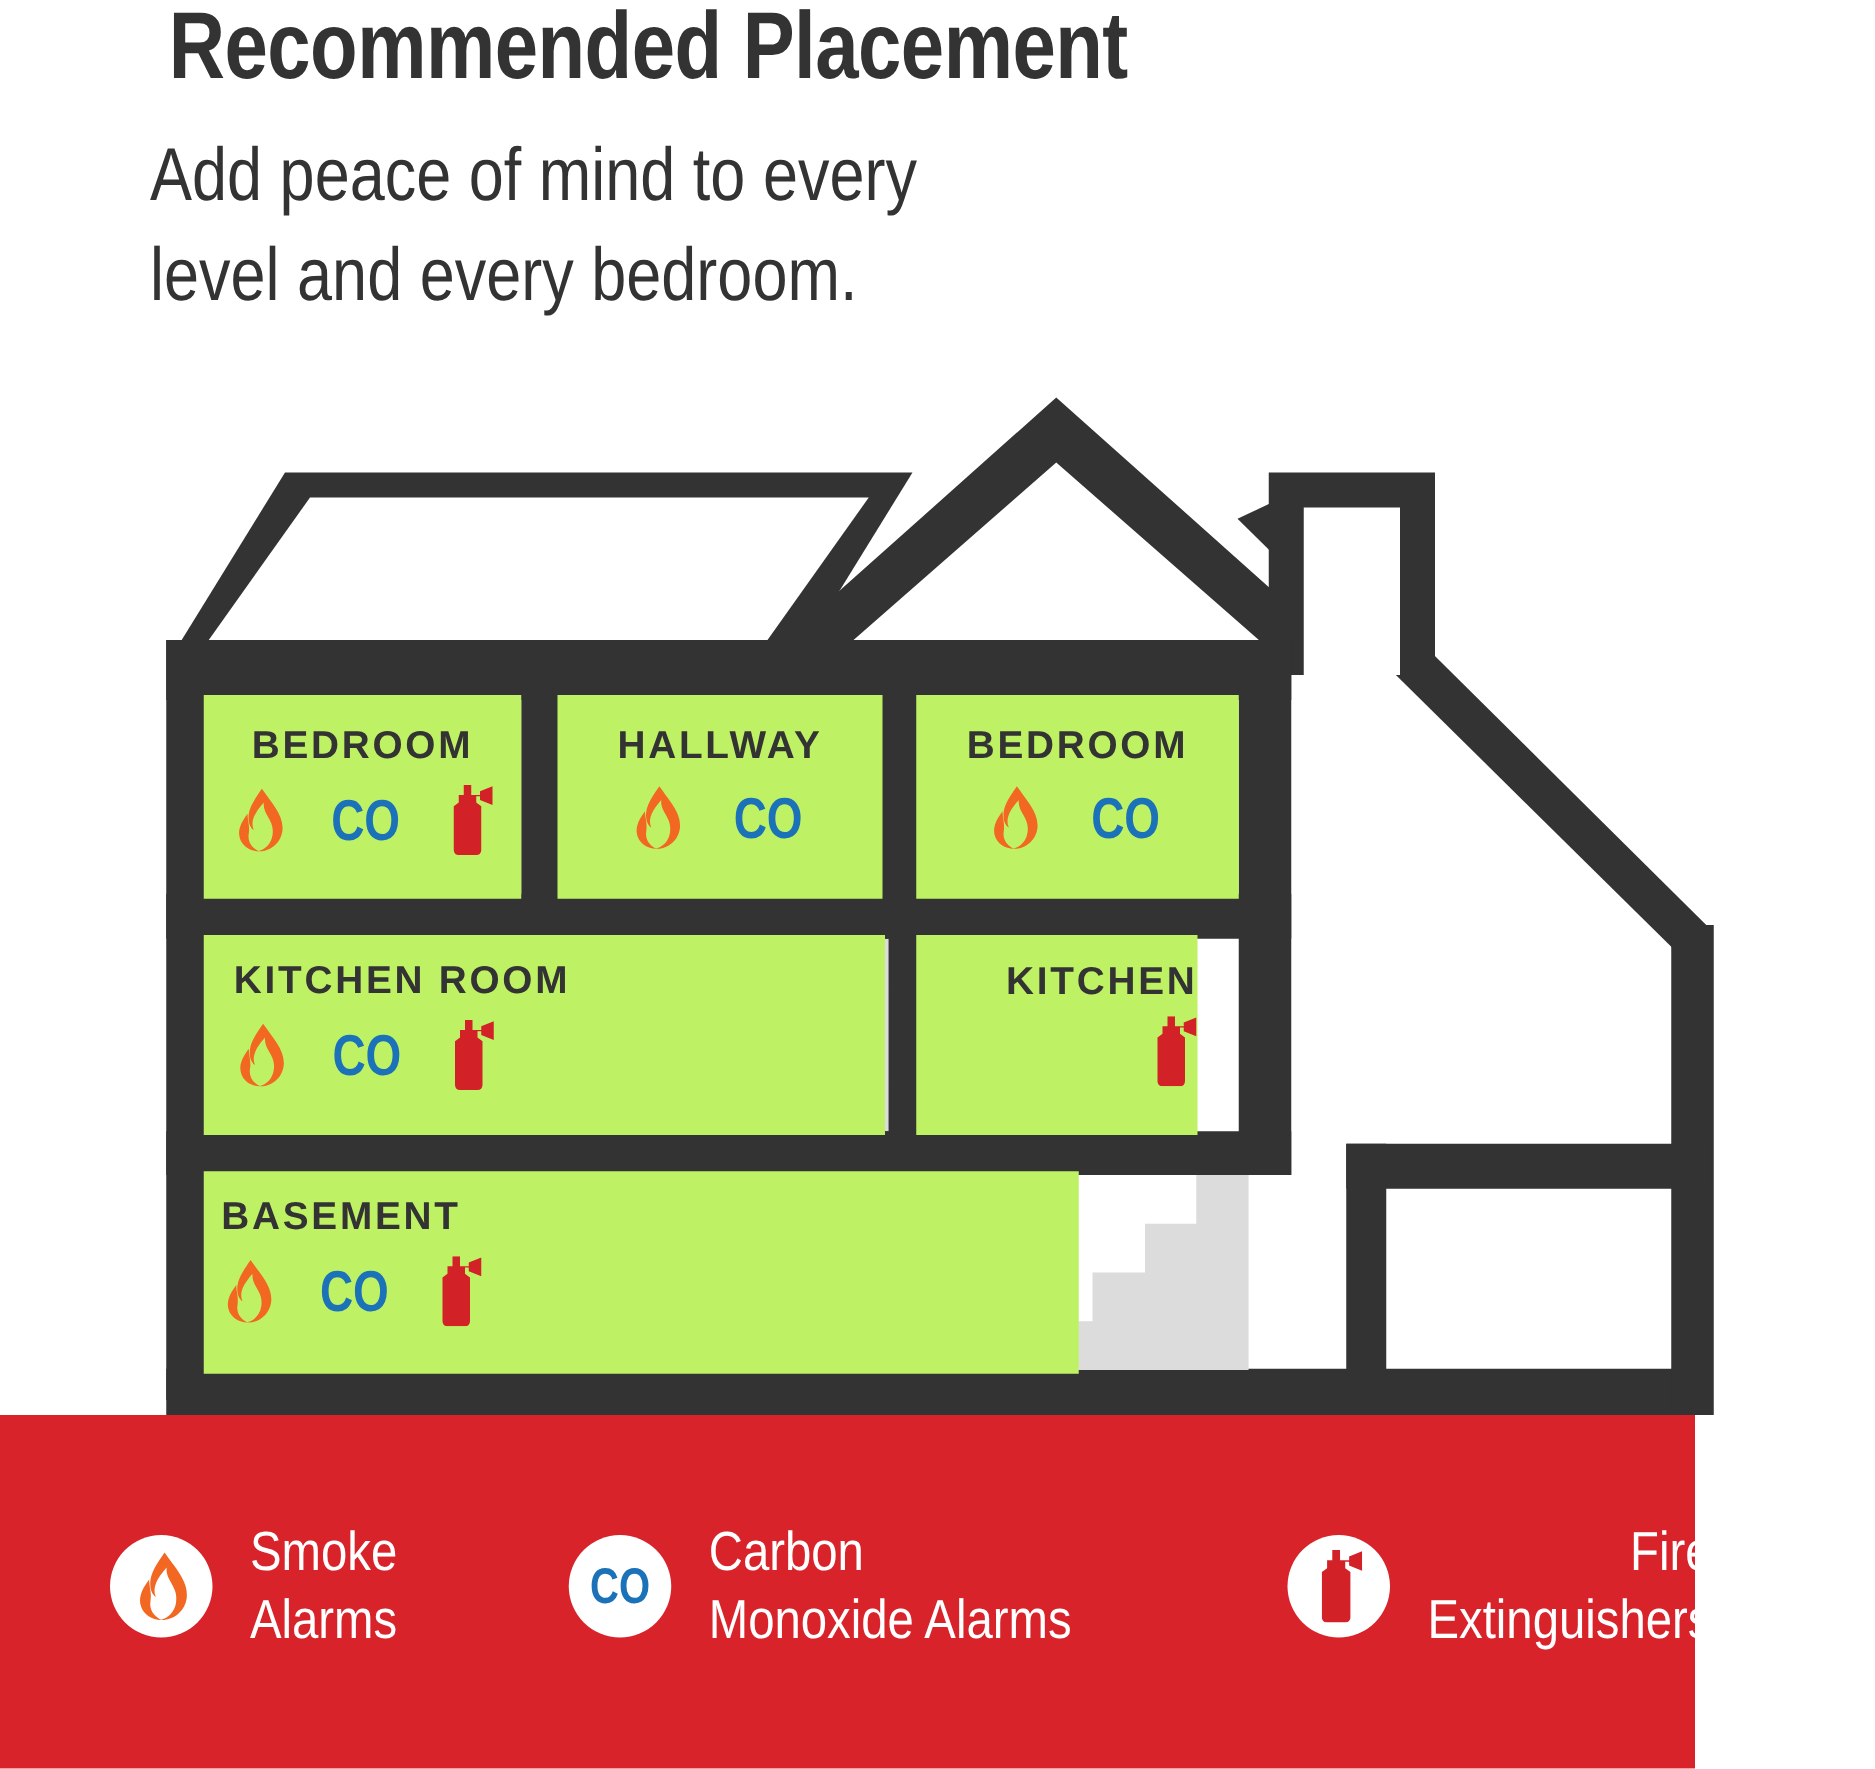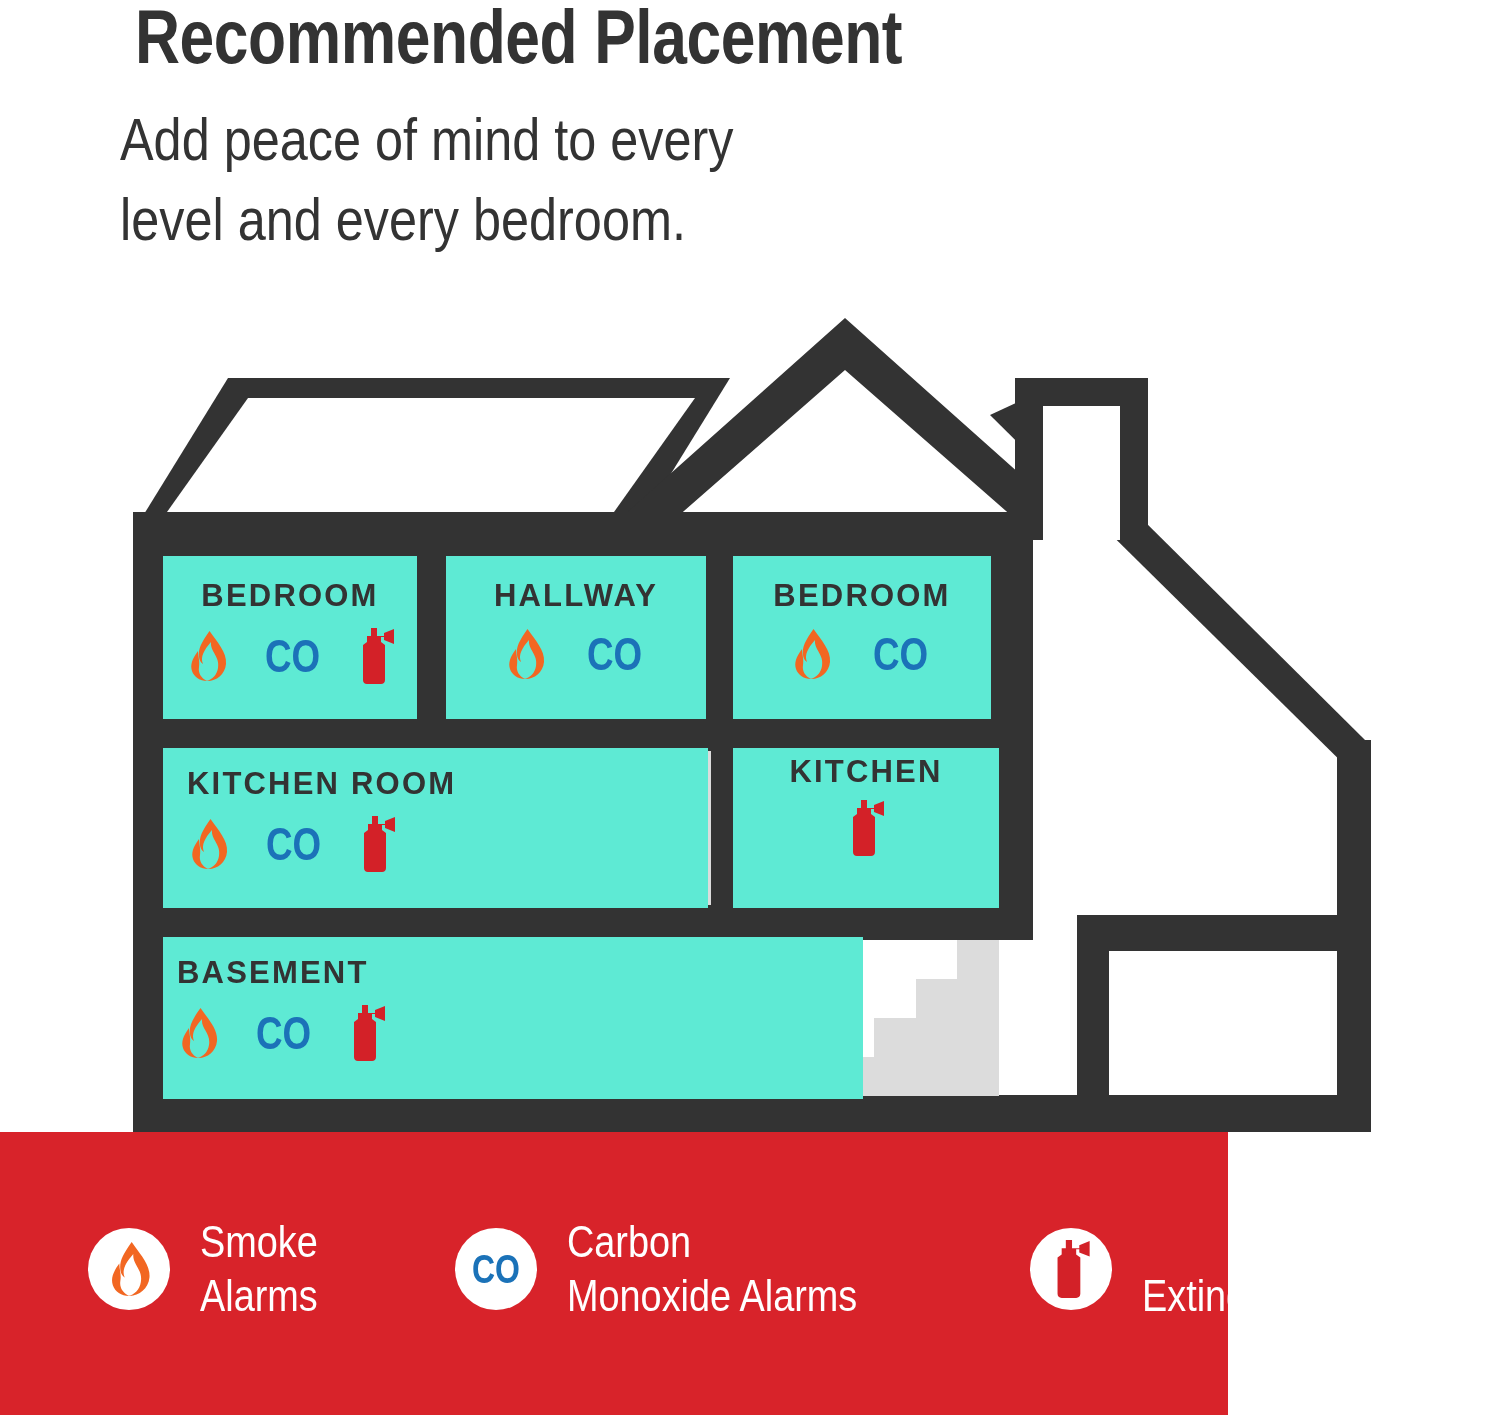--- a/index.html
+++ b/index.html
@@ -61,21 +61,21 @@
     left: 0;
     top: 300px;
     width: 1500px;
     height: 840px;
   }
   #house-svg { display: block; }
 
   
   .room {
     position: absolute;
-    background: #5eead4;
+    background: #bef264;
     box-sizing: border-box;
     display: flex;
     flex-direction: column;
     align-items: center;
     justify-content: flex-start;
   }
   .room-label {
     font-size: 31px;
     font-weight: bold;
     color: #333333;
@@ -94,21 +94,21 @@
   #room-bedroom-left   { left: 163px; top: 256px; width: 254px; height: 163px; padding-top: 22px; }
   #room-bedroom-left .room-icons { gap: 30px; margin-top: 14px; }
   #room-hallway        { left: 446px; top: 256px; width: 260px; height: 163px; padding-top: 22px; }
   #room-hallway .room-icons { gap: 34px; margin-top: 14px; }
   #room-bedroom-right  { left: 733px; top: 256px; width: 258px; height: 163px; padding-top: 22px; }
   #room-bedroom-right .room-icons { gap: 34px; margin-top: 14px; }
 
   #room-living         { left: 163px; top: 448px; width: 545px; height: 160px; padding-top: 18px; align-items: flex-start; padding-left: 24px; }
   #room-living .room-label { text-align: left; }
   #room-living .room-icons { gap: 30px; margin-top: 14px; }
-  #room-kitchen        { left: 733px; top: 448px; width: 266px; height: 160px; padding-top: 6px; }
+  #room-kitchen        { left: 733px; top: 448px; width: 225px; height: 160px; padding-top: 19px; align-items: flex-end; }
   #room-kitchen .room-icons { gap: 20px; margin-top: 10px; }
 
   #room-basement       { left: 163px; top: 637px; width: 700px; height: 162px; padding-top: 18px; align-items: flex-start; padding-left: 14px; }
   #room-basement .room-label { text-align: left; }
   #room-basement .room-icons { gap: 30px; margin-top: 14px; }
 
   #room-garage         { left: 1105px; top: 632px; width: 232px; height: 165px; padding-top: 22px; }
   #room-garage .room-icons { gap: 20px; margin-top: 10px; }
 
   
@@ -127,21 +127,21 @@
     line-height: 1;
     white-space: nowrap;
     font-family: "Liberation Sans", sans-serif;
   }
 
   
   #legend {
     position: absolute;
     left: 0;
     top: 1132px;
-    width: 1228px;
+    width: 1356px;
     height: 283px;
     background: #D8232A;
   }
   .legend-item {
     position: absolute;
     display: flex;
     flex-direction: row;
     align-items: center;
   }
   #legend-smoke { left: 88px;  top: 83px; }

